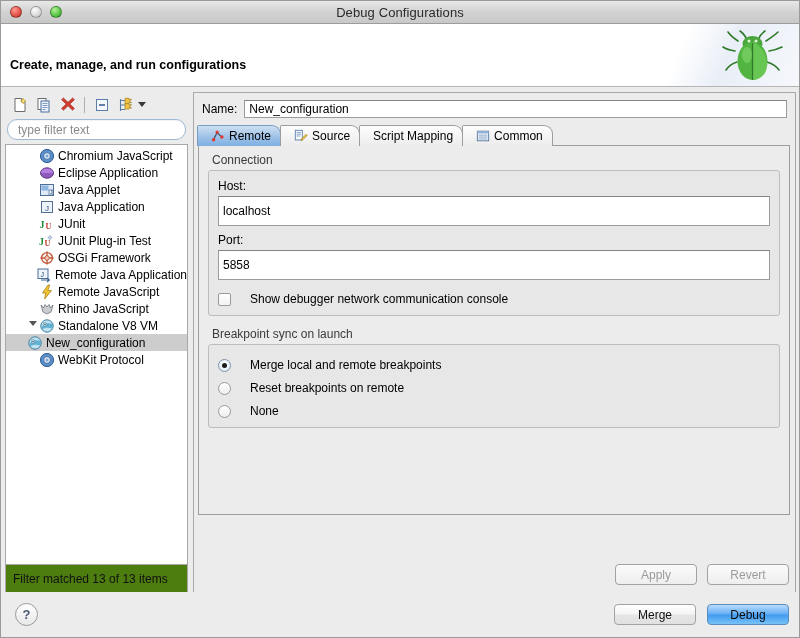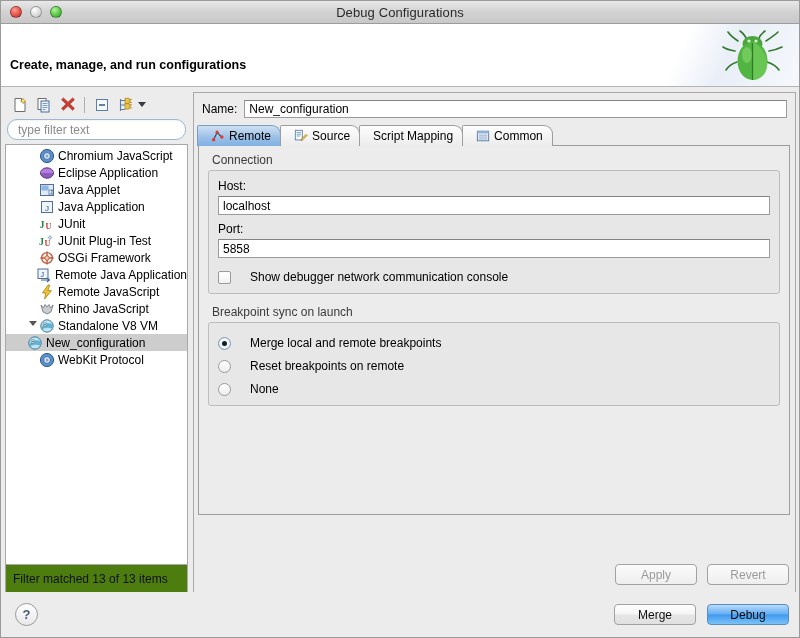--- a/index.html
+++ b/index.html
@@ -274,21 +274,21 @@
     padding-left: 4px;
     margin-bottom: 3px;
   }
   .gbody {
     border: 1px solid #bdbdbd;
     border-radius: 3px;
     background: #e7e7e7;
     padding: 8px 9px 9px 9px;
   }
   .flabel { font-size: 12px; margin-bottom: 3px; }
-  .gbody .textfield { width: 100%; height: 19px; margin-bottom: 7px; }
+  .gbody .textfield { width: 100%; height: 30px; margin-bottom: 7px; }
 
   .checkrow, .radiorow {
     display: flex;
     align-items: flex-end;
     gap: 19px;
     font-size: 12px;
     height: 19px;
   }
   .radiorow + .radiorow { margin-top: 4px; }
   .checkbox {

